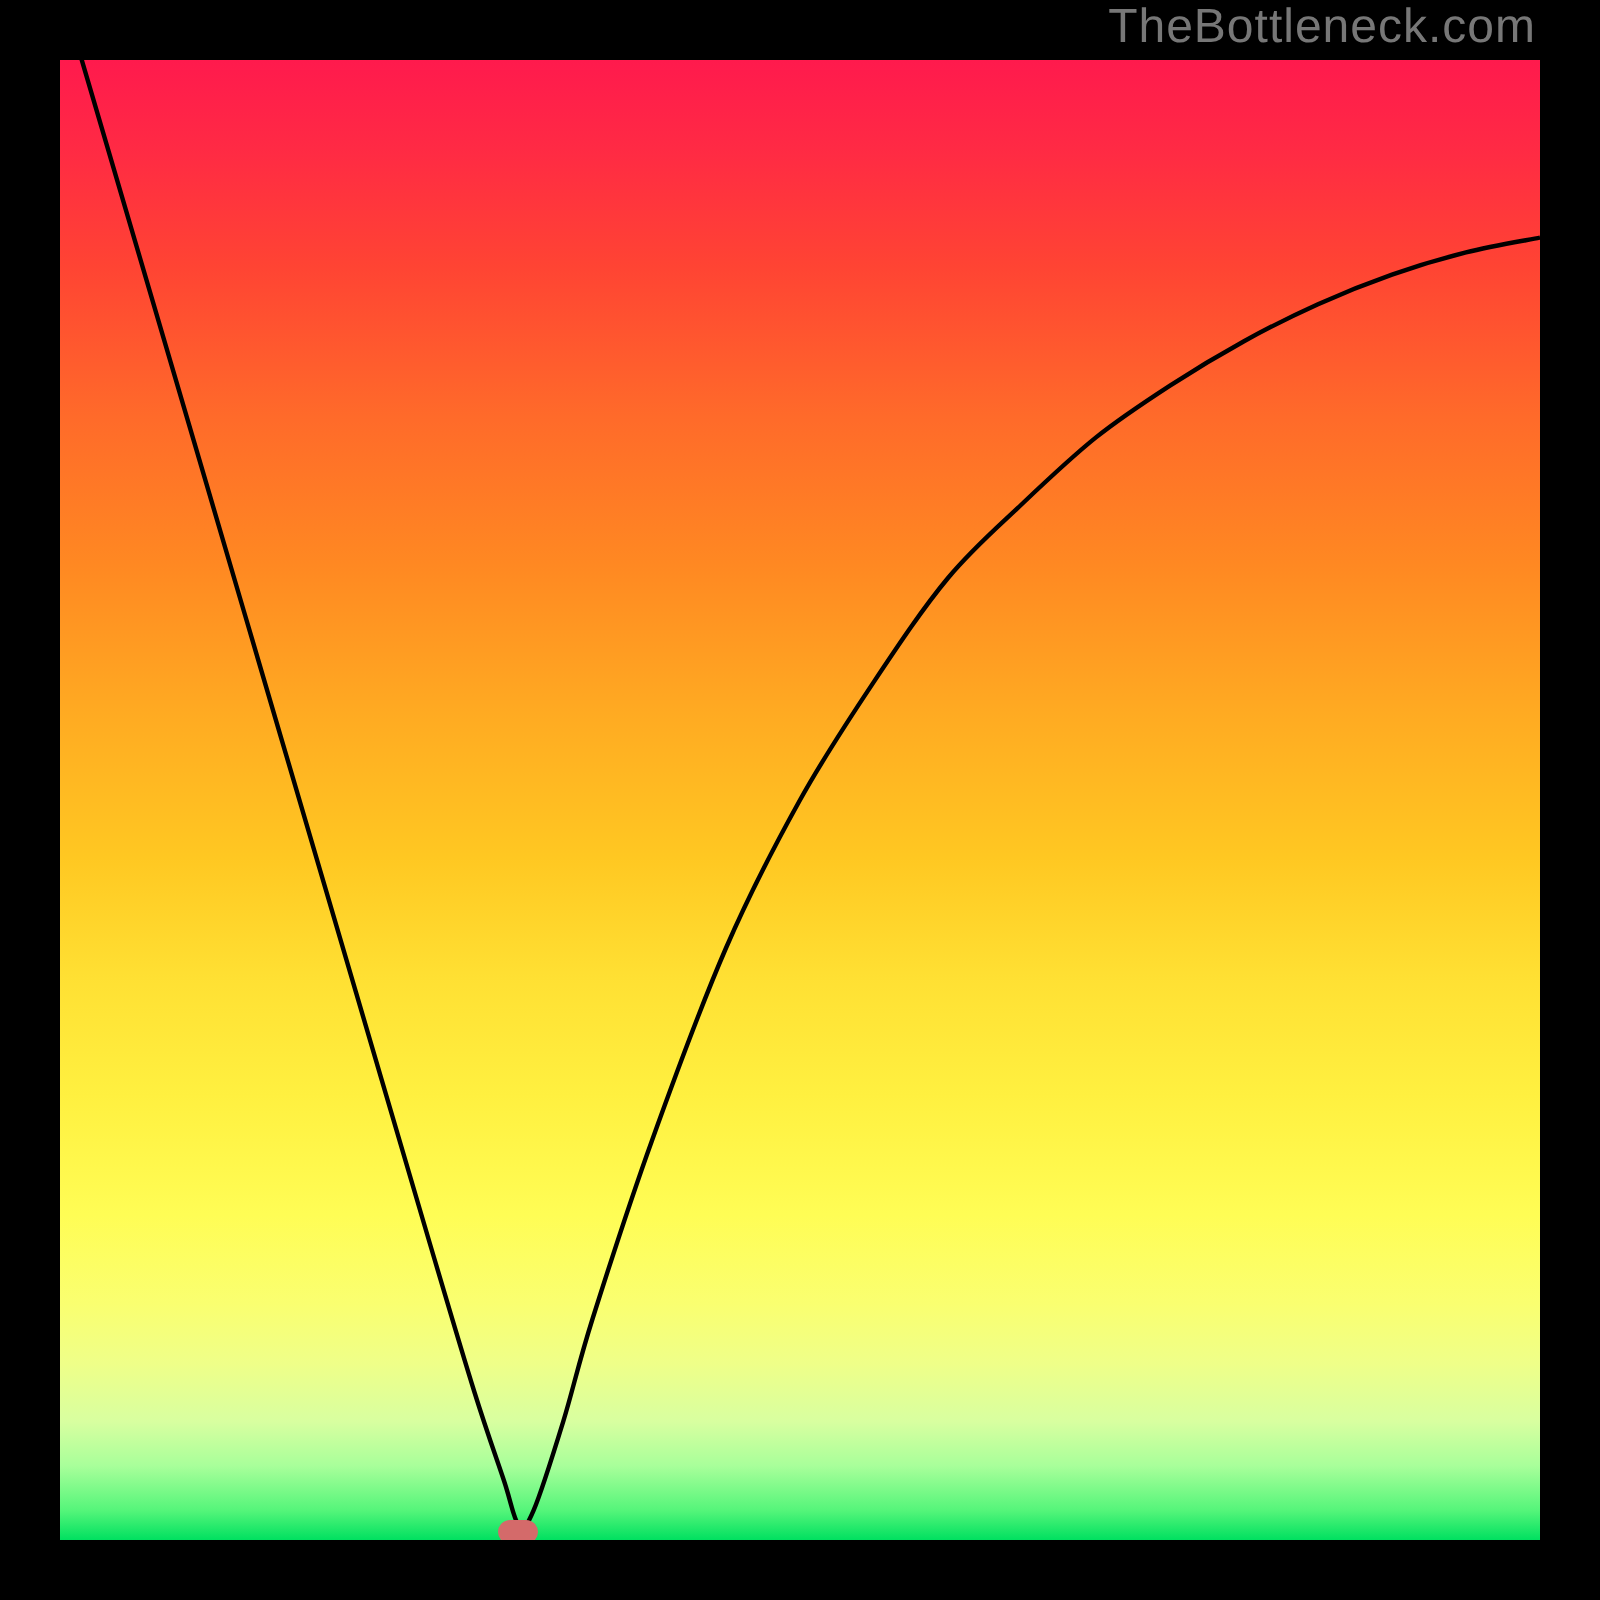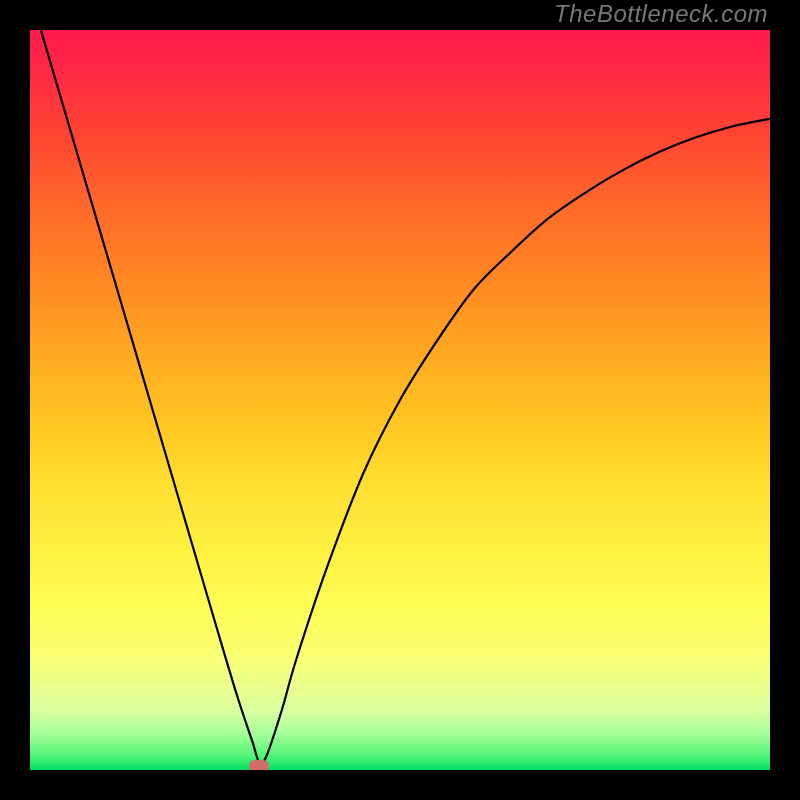--- a/index.html
+++ b/index.html
@@ -11,21 +11,20 @@
     position: relative;
     font-family: Arial, Helvetica, sans-serif;
   }
   .frame {
     position: absolute;
     top: 0;
     left: 0;
     width: 800px;
     height: 584px;
     background: #000;
-    font-style: italic;
   }
   .plot-area {
     position: absolute;
     top: 30px;
     left: 30px;
     width: 740px;
     height: 740px;
     overflow: hidden;
   }
   .gradient-bg {

